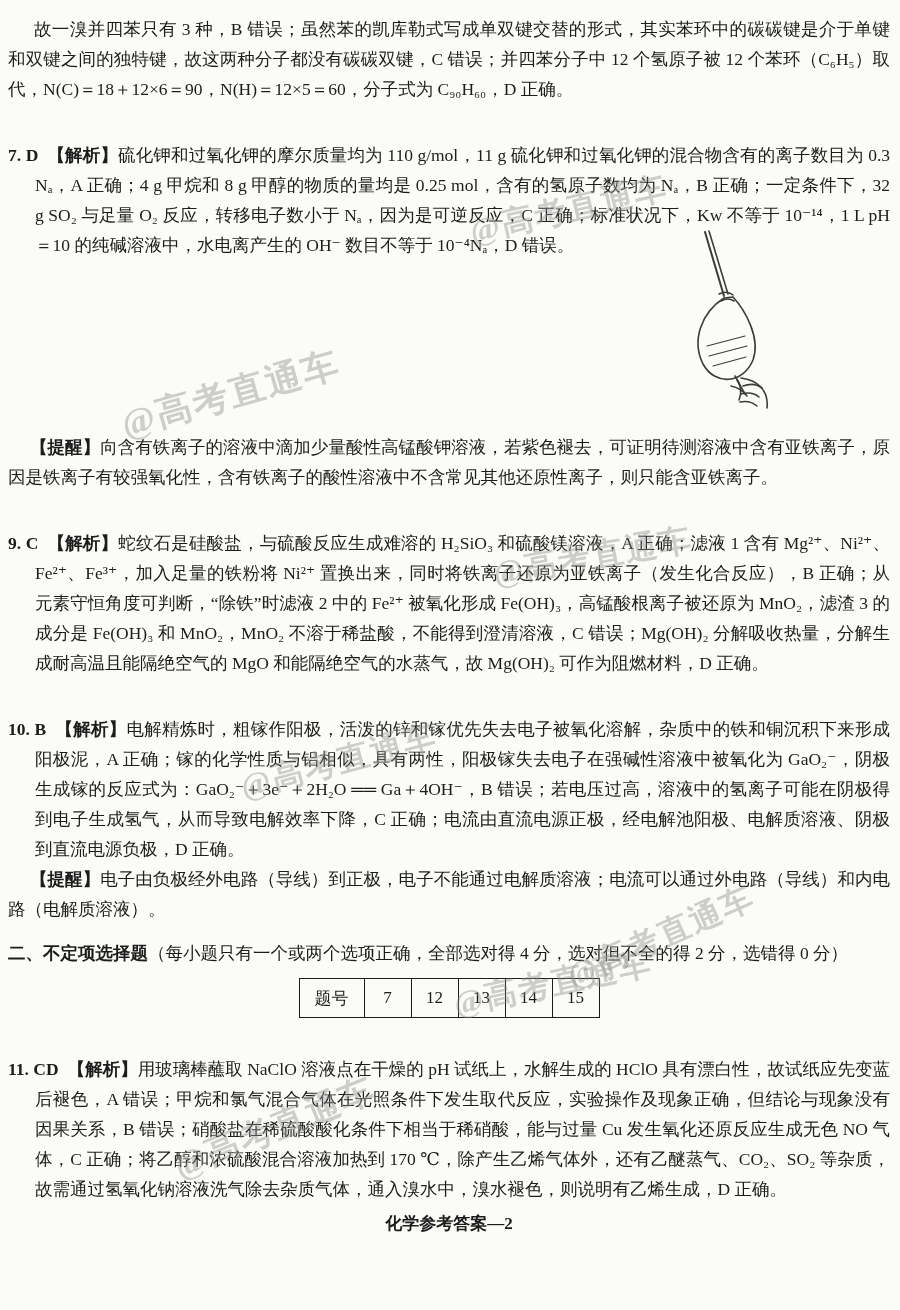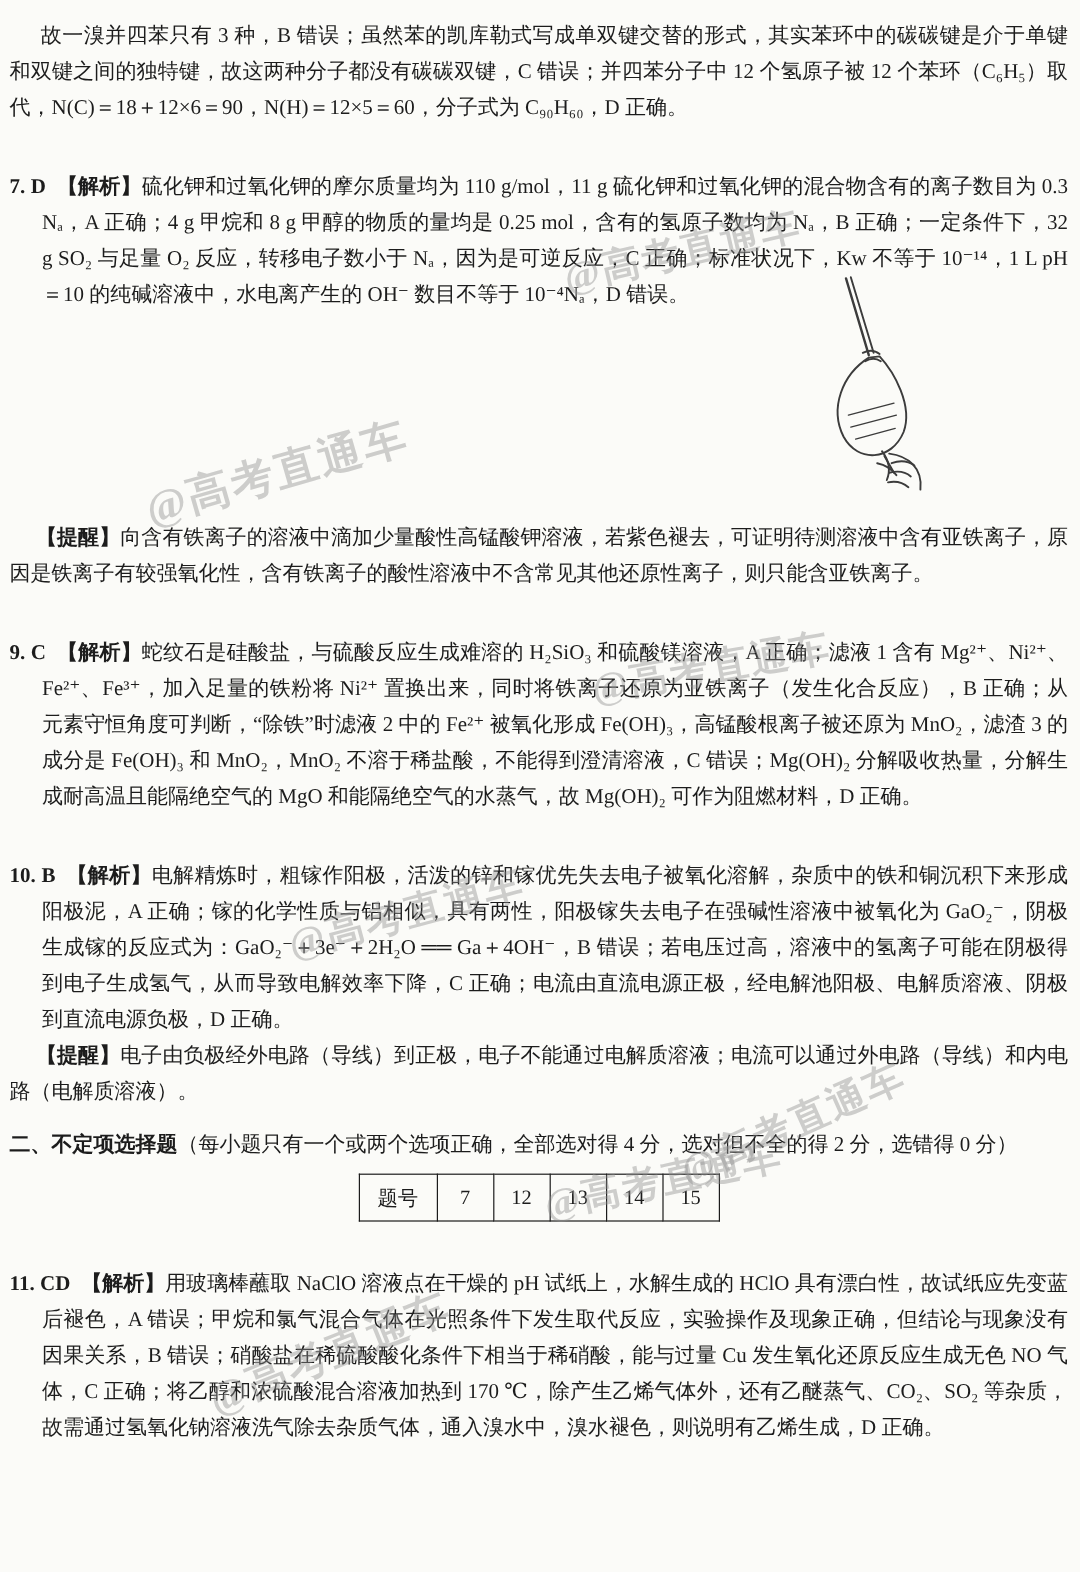--- a/index.html
+++ b/index.html
@@ -126,20 +126,21 @@
       <td class="val">12</td>
       <td class="val">13</td>
       <td class="val">14</td>
       <td class="val">15</td>
     </tr>
   </tbody>
     </table>
 
   <p class="item"><b class="qnum">11. CD</b><b class="tag">【解析】</b><span>用玻璃棒蘸取 NaClO 溶液点在干燥的 pH 试纸上，水解生成的 HClO 具有漂白性，故试纸应先变蓝后褪色，A 错误；甲烷和氯气混合气体在光照条件下发生取代反应，实验操作及现象正确，但结论与现象没有因果关系，B 错误；硝酸盐在稀硫酸酸化条件下相当于稀硝酸，能与过量 Cu 发生氧化还原反应生成无色 NO 气体，C 正确；将乙醇和浓硫酸混合溶液加热到 170 ℃，除产生乙烯气体外，还有乙醚蒸气、CO₂、SO₂ 等杂质，故需通过氢氧化钠溶液洗气除去杂质气体，通入溴水中，溴水褪色，则说明有乙烯生成，D 正确。</span></p>
 
+  <div class="footer">化学参考答案—2</div>
 
   <div class="wm" style="left:468px;top:188px;transform:rotate(-13deg);">@高考直通车</div>
   <div class="wm" style="left:118px;top:370px;transform:rotate(-16deg);font-size:36px;">@高考直通车</div>
   <div class="wm" style="left:492px;top:535px;transform:rotate(-10deg);">@高考直通车</div>
   <div class="wm" style="left:238px;top:740px;transform:rotate(-15deg);">@高考直通车</div>
   <div class="wm" style="left:560px;top:915px;transform:rotate(-24deg);">@高考直通车</div>
   <div class="wm" style="left:452px;top:962px;transform:rotate(-12deg);">@高考直通车</div>
   <div class="wm" style="left:168px;top:1105px;transform:rotate(-22deg);font-size:34px;">@高考直通车</div>
 
 </div>

